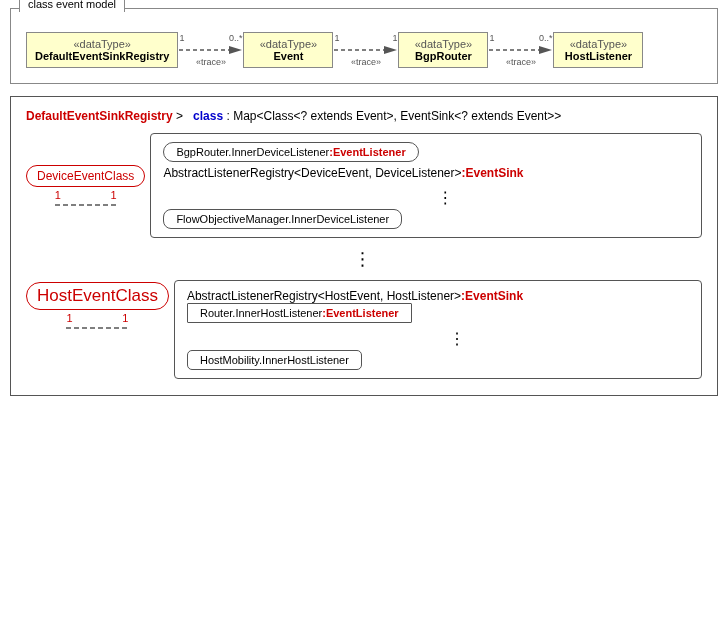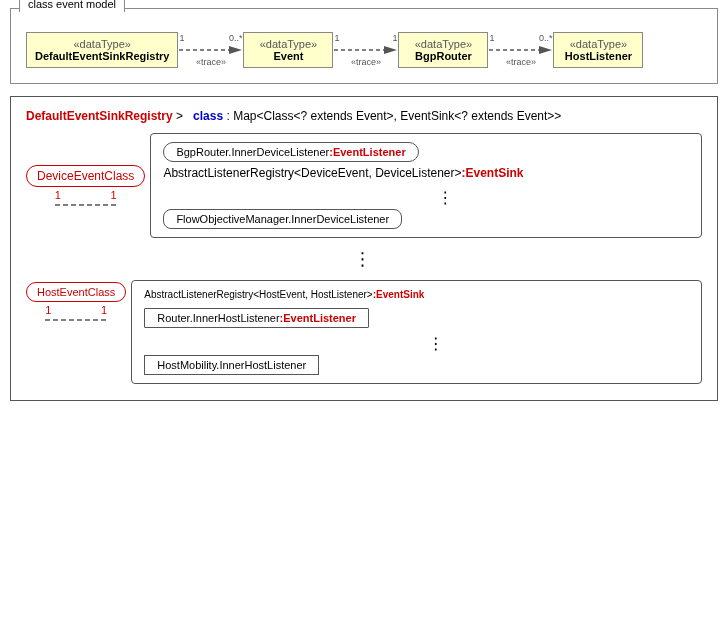--- a/index.html
+++ b/index.html
@@ -193,42 +193,42 @@
         <span>FlowObjectiveManager.InnerDeviceListener</span>
       </div>
     </div>
   </div>
 
   <div style="text-align:center;font-size:18px;color:#000;margin:10px 0;letter-spacing:3px;">⋮</div>
 
   <div style="display:flex;align-items:flex-start;margin-bottom:6px;gap:0;">
 
     <div style="display:flex;flex-direction:column;align-items:center;margin-top:2px;">
-      <div style="border:1.5px solid #cc0000;border-radius:14px;padding:3px 10px;font-size:11px;white-space:nowrap;">
+      <div style="border:1.5px solid #cc0000;border-radius:14px;padding:3px 10px;font-size:17px;white-space:nowrap;">
         <span style="color:#cc0000;">HostEventClass</span>
       </div>
       <div style="display:flex;justify-content:space-between;width:62px;margin-top:2px;">
         <span style="font-size:11px;color:#cc0000;">1</span>
         <span style="font-size:11px;color:#cc0000;">1</span>
       </div>
       <svg width="62" height="8">
         <line x1="0" y1="4" x2="62" y2="4" stroke="#555" stroke-width="1.5" stroke-dasharray="5,3"></line>
       </svg>
     </div>
 
     <div style="border:1.5px solid #555;border-radius:4px;padding:8px 12px;flex:1;margin-left:5px;">
-      <div style="font-size:10px;margin-bottom:8px;">
+      <div style="font-size:12px;">
         <span>AbstractListenerRegistry&lt;HostEvent, HostListener&gt;</span><span style="color:#cc0000;font-weight:bold;">:EventSink</span>
       </div>
       
       <div style="border:1.5px solid #555;border-radius:1px;padding:3px 12px;font-size:11px;display:inline-block;margin-bottom:4px;">
         <span>Router.InnerHostListener</span><span style="color:#cc0000;font-weight:bold;">:EventListener</span>
       </div>
       
       <div style="text-align:center;font-size:16px;margin:2px 0 2px 40px;letter-spacing:2px;">⋮</div>
       
-      <div style="border:1.5px solid #555;border-radius:0;padding:3px 12px;font-size:11px;display:inline-block;">
+      <div style="border:1.5px solid #555;border-radius:5px;padding:3px 12px;font-size:11px;display:inline-block;">
         <span>HostMobility.InnerHostListener</span>
       </div>
     </div>
   </div>
 
 </div>
 
 </body></html>

